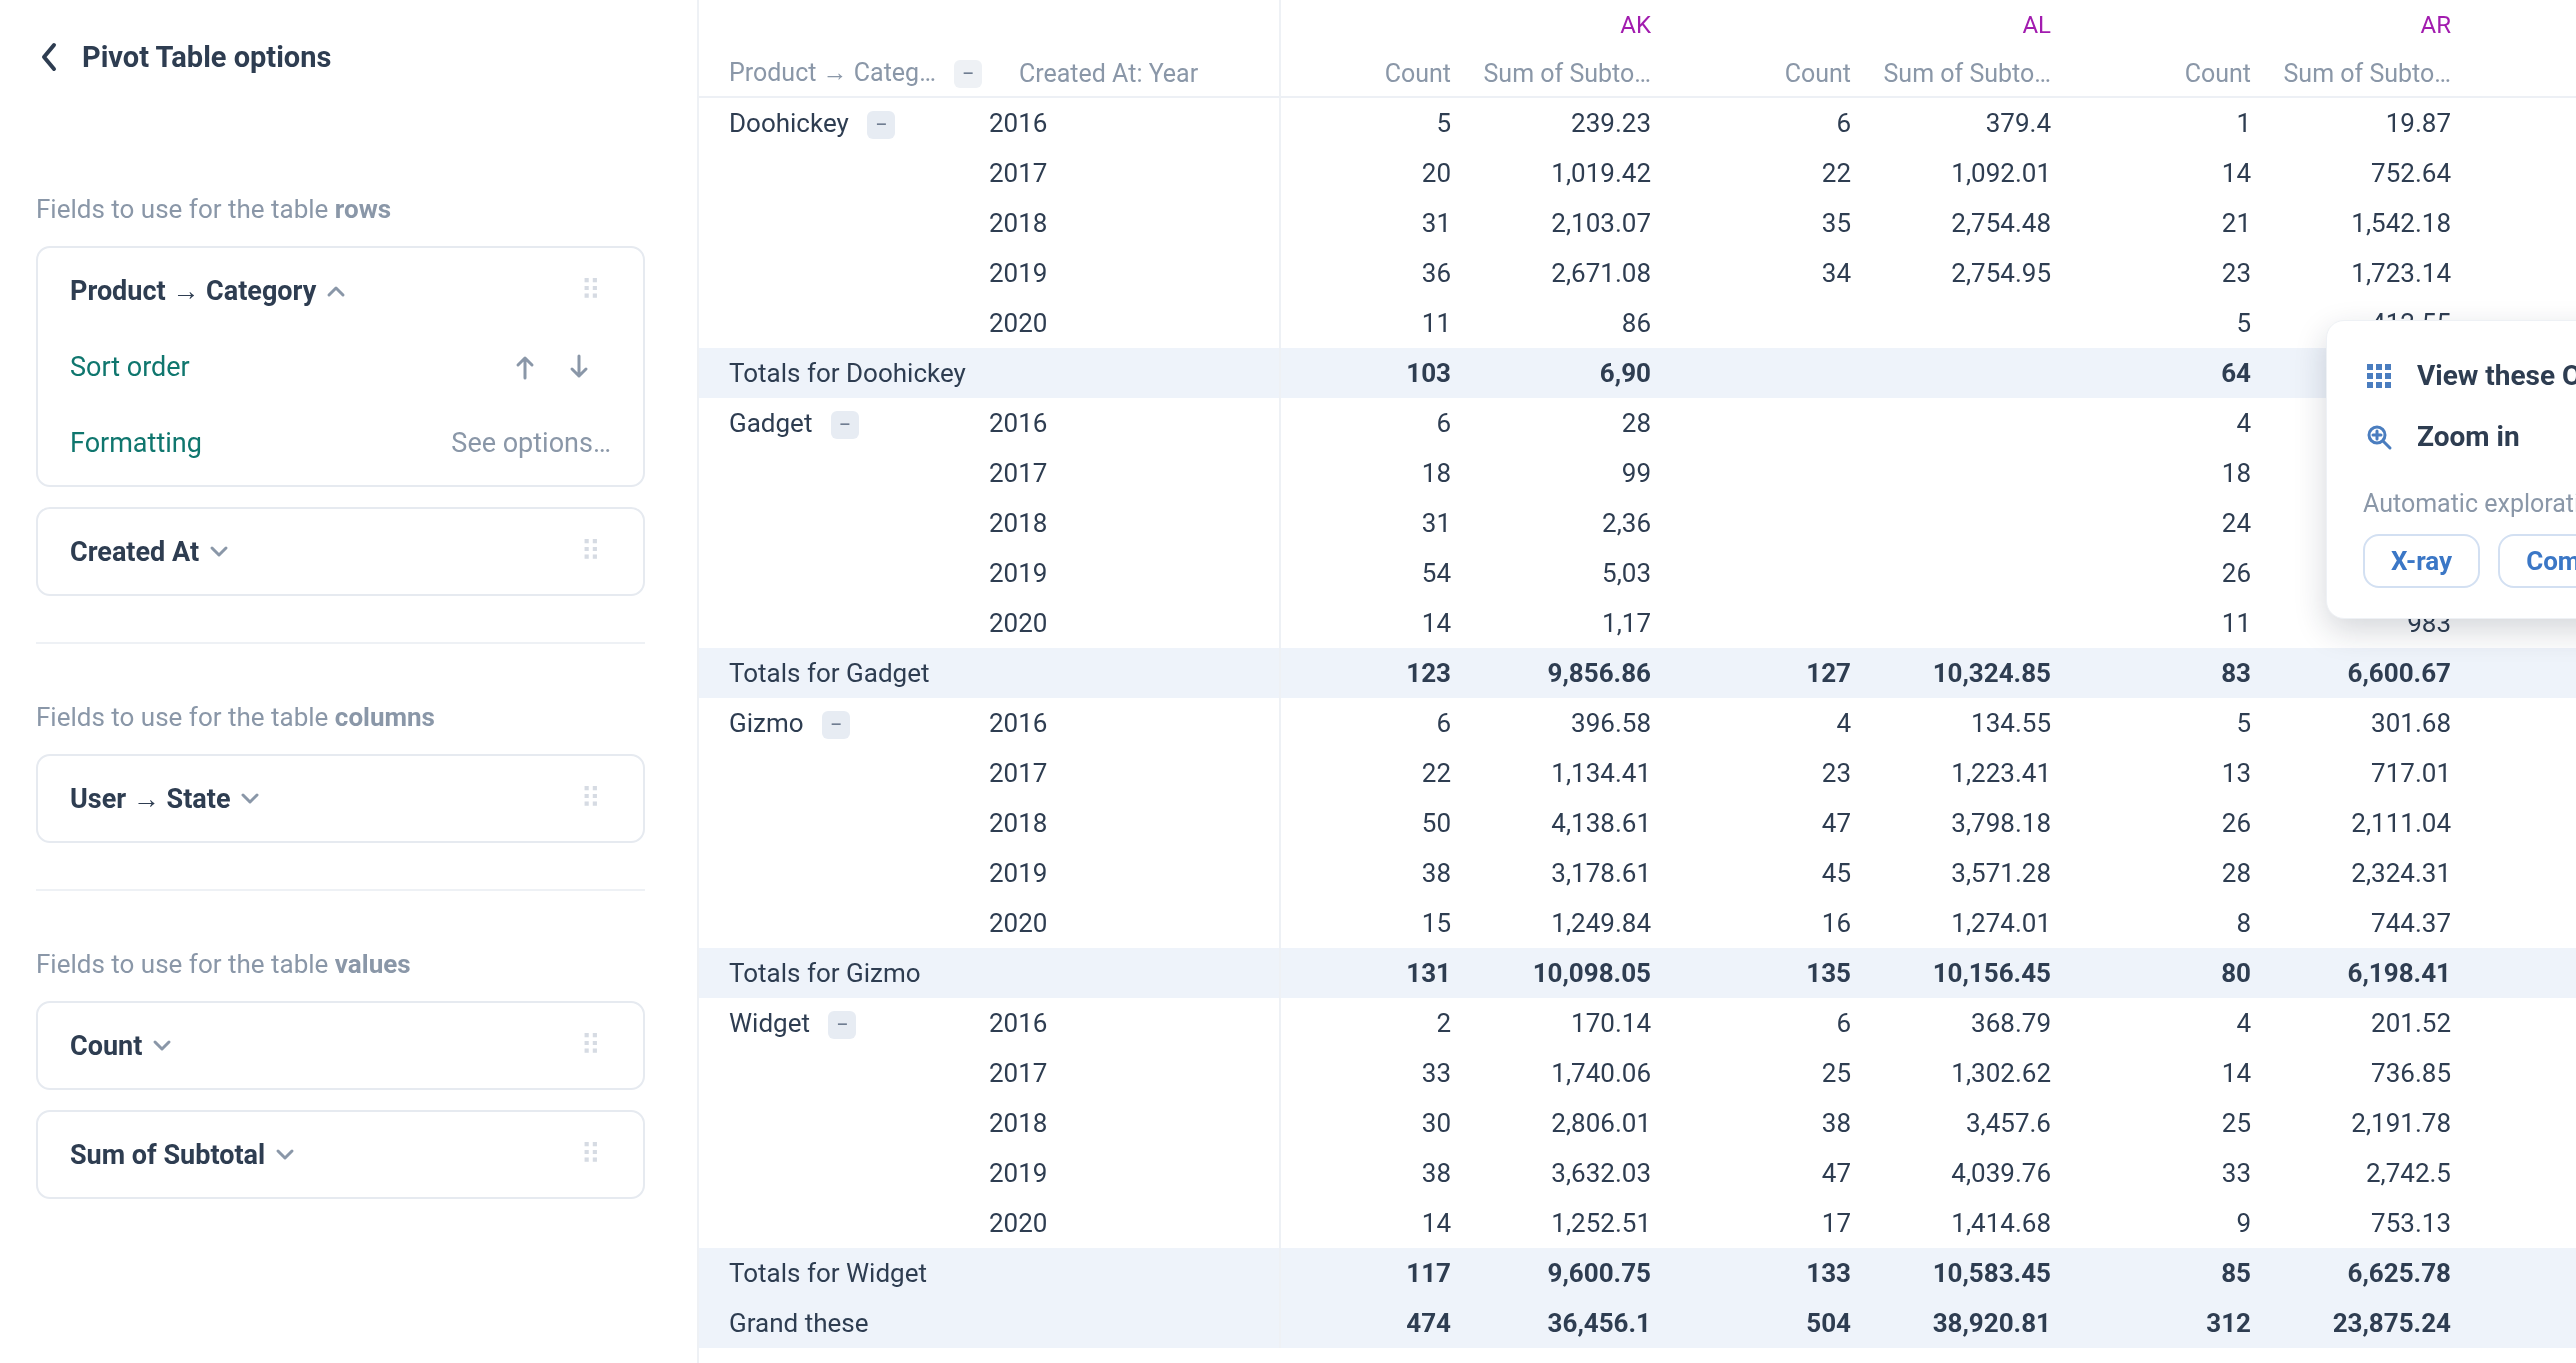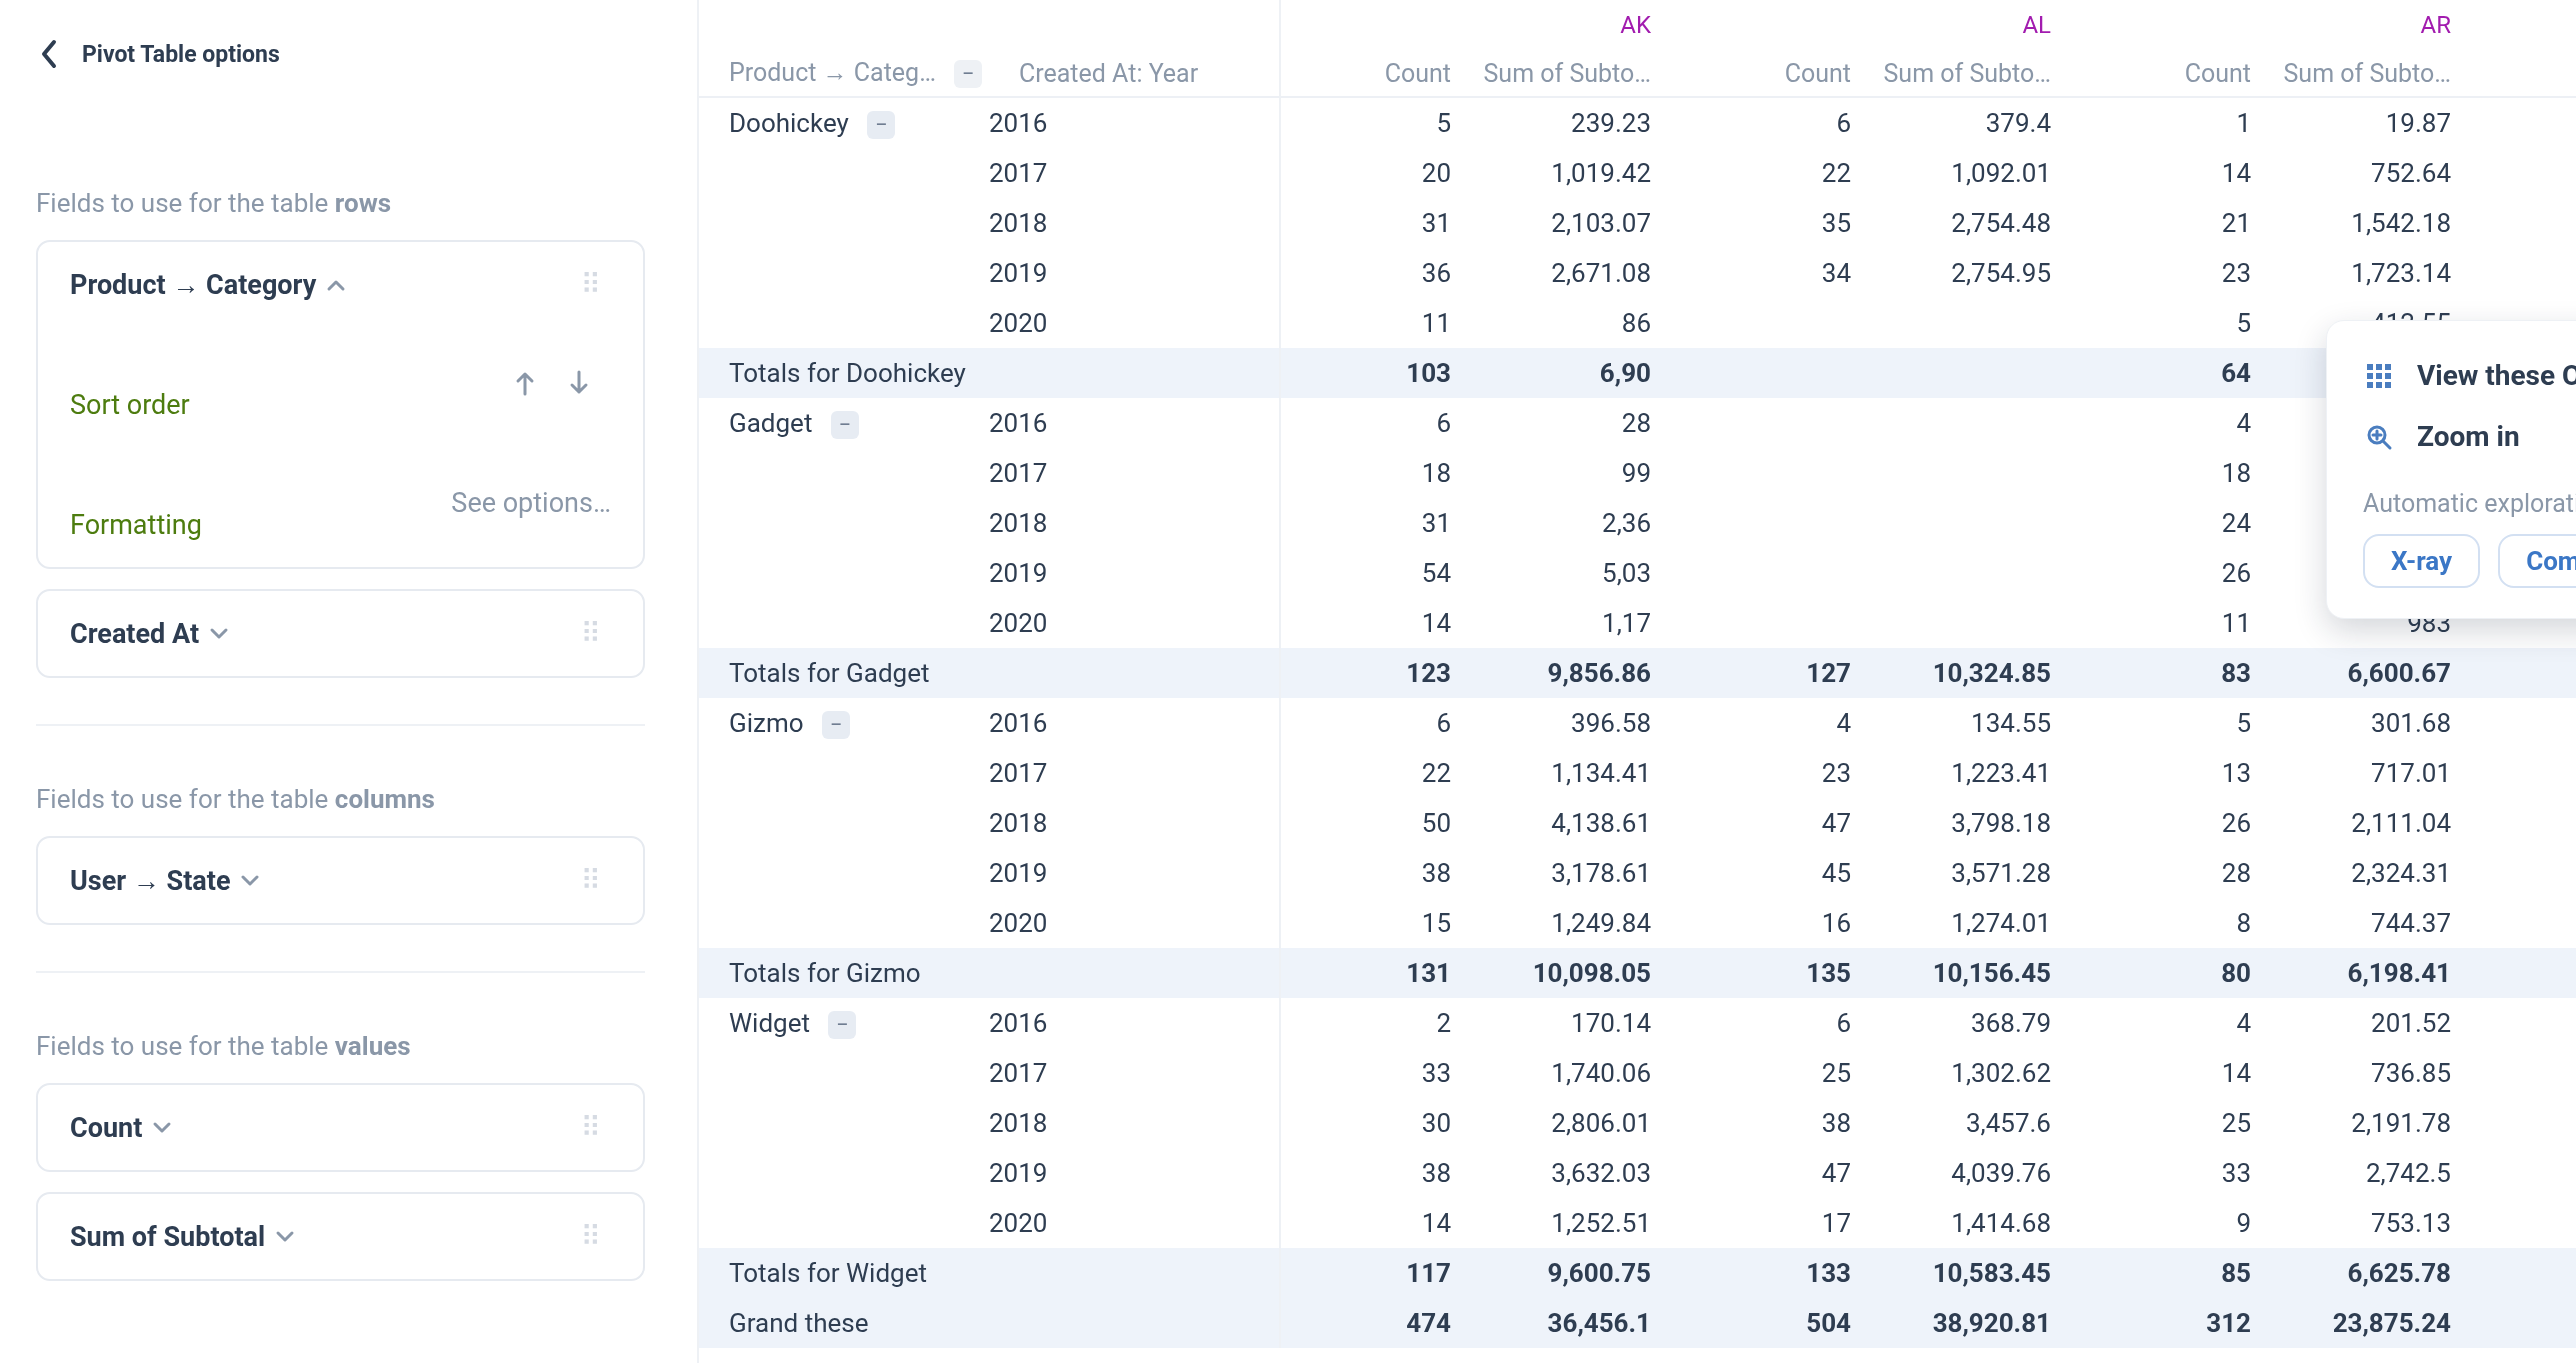--- a/index.html
+++ b/index.html
@@ -3,31 +3,31 @@
 <meta charset="utf-8">
 <style>
   * { box-sizing: border-box; margin: 0; padding: 0; }
   html, body { width: 2576px; height: 1364px; font-family: -apple-system, BlinkMacSystemFont, "Segoe UI", Roboto, Helvetica, Arial, sans-serif; color: #2e3d51; font-size: 24px; background: #fff; overflow: hidden; }
   .app { display: flex; width: 100%; height: 100%; }
 
   
   .sidebar { width: 699px; padding: 40px 52px 40px 36px; border-right: 2px solid #eef1f5; flex-shrink: 0; overflow-y: auto; }
   .sidebar-title-row { display: flex; align-items: center; gap: 18px; margin-bottom: 120px; }
   .back-arrow { width: 28px; height: 28px; display: flex; align-items: center; justify-content: center; color: #2e3d51; cursor: pointer; }
-  .sidebar-title { font-size: 23px; font-weight: 700; color: #2e3d51; }
+  .sidebar-title { font-size: 29px; font-weight: 700; color: #2e3d51; }
 
   .section-label { font-size: 26px; font-weight: 400; color: #8a97a8; margin: 58px 0 22px 0; }
   .section-label b { font-weight: 700; color: #8a97a8; }
   .divider { height: 2px; background: #eef1f5; margin: 46px 0; }
 
   .card { border: 2px solid #e6eaf0; border-radius: 14px; background: #fff; padding: 4px; margin-bottom: 20px; }
   .card-row { display: flex; align-items: center; justify-content: space-between; padding: 22px 28px; font-size: 27px; color: #2e3d51; }
   .card-row + .card-row { border-top: 0; }
   .card-row .left { display: flex; align-items: center; gap: 10px; font-weight: 700; }
-  .card-row .label-plain { font-weight: 400; color: #4d7c0f; margin-top: 44px; }
+  .card-row .label-plain { font-weight: 400; color: #0f766e; }
   .card .handle { color: #d6dbe3; font-size: 28px; letter-spacing: 6px; padding-right: 4px; }
   .caret { color: #8a97a8; }
   .sort-arrows { display: flex; gap: 30px; color: #8a97a8; font-size: 30px; padding-right: 20px; }
   .see-options { color: #8a97a8; margin-left: 28px; }
 
   
   .main { flex: 1; position: relative; overflow: hidden; }
   .pivot { border-collapse: separate; border-spacing: 0; table-layout: fixed; width: max-content; font-size: 26px; color: #2e3d51; }
   .pivot th, .pivot td { padding: 0; vertical-align: middle; }
   .pivot .rowhdr { width: 290px; }

